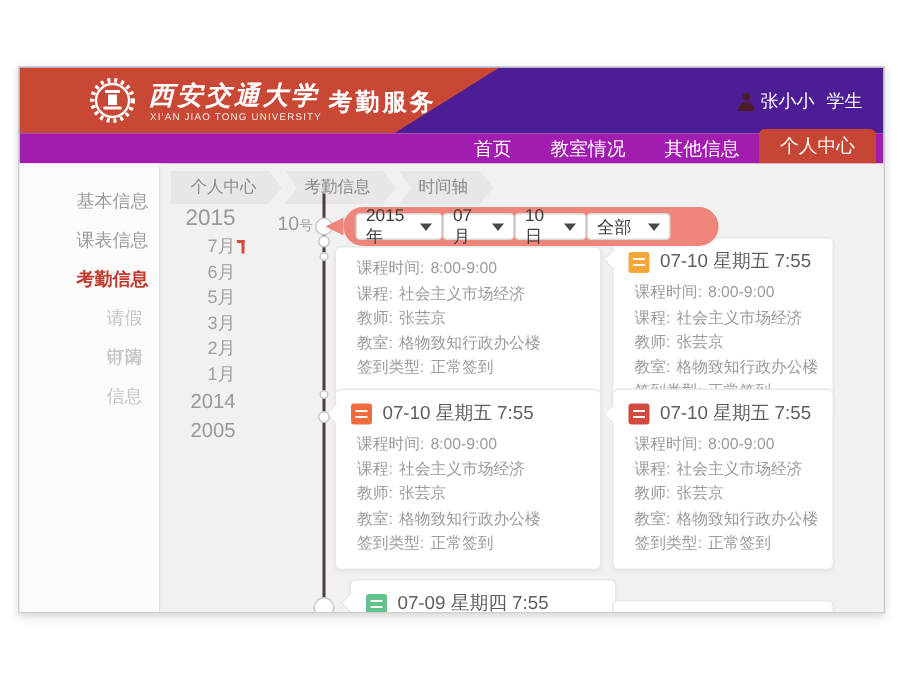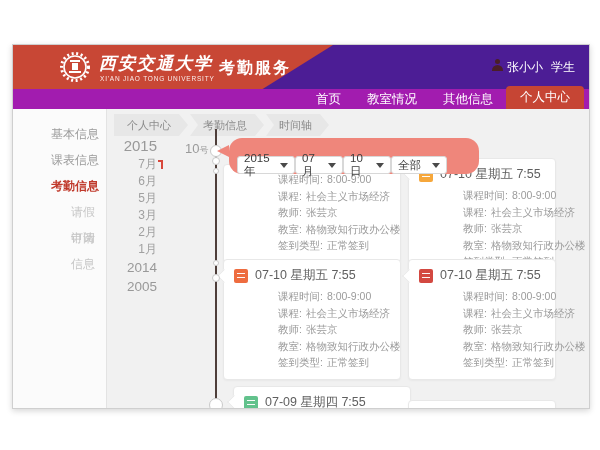--- a/index.html
+++ b/index.html
@@ -12,21 +12,21 @@
   .header{position:absolute;left:0;top:0;width:576px;height:44px;background:#4c1d95;overflow:hidden;}
   .header .stripe{position:absolute;left:0;top:0;width:320px;height:44px;background:#c84735;
                   clip-path:polygon(0 0,100% 0,78% 100%,0 100%);}
   .logo{position:absolute;left:46px;top:6px;width:32px;height:32px;}
   .uni-cn{position:absolute;left:86px;top:7px;color:#fff;font-family:"DejaVu Serif",serif;
           font-style:italic;font-weight:bold;font-size:17px;letter-spacing:2px;white-space:nowrap;}
   .uni-en{position:absolute;left:87px;top:30px;color:rgba(255,255,255,.9);font-size:6.5px;
           letter-spacing:.8px;white-space:nowrap;}
   .svc-title{position:absolute;left:206px;top:13px;color:#fff;font-weight:bold;font-size:16px;
              letter-spacing:2px;white-space:nowrap;}
-  .userbox{position:absolute;right:14px;top:14px;display:flex;align-items:flex-start;gap:4px;
+  .userbox{position:absolute;right:14px;top:14px;display:flex;align-items:center;gap:4px;
            color:#fff;font-size:12px;}
   .person-icon{width:11px;height:12px;position:relative;opacity:.85;}
   .person-icon::before{content:"";position:absolute;left:3px;top:0;width:5px;height:5px;border-radius:50%;background:#4a1f15;}
   .person-icon::after{content:"";position:absolute;left:0;top:6px;width:11px;height:6px;border-radius:6px 6px 0 0;background:#4a1f15;}
   .user-name{margin-right:4px;}
 
   
   .nav{position:absolute;left:0;top:44px;width:576px;height:20px;background:#a21caf;
        display:flex;justify-content:flex-end;align-items:flex-end;}
   .nav-item{color:#fff;font-size:12.5px;line-height:20px;padding:0 13px;cursor:pointer;}
@@ -57,42 +57,42 @@
   .cur-marker{position:absolute;right:-6px;top:4px;width:2px;height:9px;background:#d8473a;}
   .cur-marker::before{content:"";position:absolute;left:-3px;top:0;width:5px;height:2px;background:#d8473a;}
 
   .day-marker{position:absolute;color:#9a9a9a;font-size:13px;}
   .day-marker .suffix{font-size:9px;}
 
   .tl-line{position:absolute;left:202px;top:20px;width:2px;height:279px;background:#4e3e3a;}
   .node{position:absolute;background:#fff;border:1px solid #c9c9c9;border-radius:50%;z-index:4;box-sizing:border-box;}
 
   
-  .balloon{position:absolute;left:216px;top:29px;width:250px;height:36px;background:#ef867b;
-           border-radius:13px;display:flex;align-items:flex-end;padding-left:8px;box-sizing:border-box;gap:0;z-index:6;}
+  .balloon{position:absolute;left:216px;top:29px;width:250px;height:26px;background:#ef867b;
+           border-radius:13px;display:flex;align-items:center;padding-left:8px;box-sizing:border-box;gap:0;z-index:6;}
   .balloon-tip{position:absolute;left:204px;top:36px;width:0;height:0;z-index:6;
                border-right:12px solid #ef867b;border-top:6px solid transparent;border-bottom:6px solid transparent;}
   .fselect{height:18px;background:#fff;border:1px solid #d8d8d8;border-radius:3px;display:flex;
            align-items:center;justify-content:space-between;padding:0 6px;font-size:11.5px;color:#3c3c3c;cursor:pointer;box-sizing:border-box;}
   .caret{width:0;height:0;border-left:4px solid transparent;border-right:4px solid transparent;border-top:5px solid #4a4a4a;margin-left:5px;}
   .w58{width:58px}.w48{width:48px}.w56{width:56px}
   .list-btn{position:absolute;left:498px;top:31px;width:64px;height:22px;background:#fafafa;border:1px solid #cbcbcb;
             border-radius:3px;font-size:11.5px;color:#666;text-align:center;line-height:22px;cursor:pointer;box-sizing:border-box;}
 
   
   .card{position:absolute;background:#fff;border:1px solid #e8e8e8;border-radius:4px;
         box-shadow:0 1px 2px rgba(0,0,0,.04);box-sizing:border-box;z-index:2;}
   .card-head{display:flex;align-items:center;gap:7px;padding:7px 10px 3px 10px;}
   .card-title{font-size:12.5px;color:#5f5f5f;}
   .card-icon{width:14px;height:14px;border-radius:2px;position:relative;flex:0 0 14px;}
   .card-icon::after{content:"";position:absolute;left:3px;right:3px;top:4px;bottom:3px;
         background:repeating-linear-gradient(to bottom,rgba(255,255,255,.95) 0 1.5px,transparent 1.5px 4px);}
   .card-body{padding:6px 8px 8px 14px;}
   .drow{font-size:10.5px;line-height:16.5px;color:#9b9b9b;white-space:nowrap;}
-  .drow .lab{margin-right:4px;margin-left:40px;}
+  .drow .lab{margin-right:4px;}
   .notch{position:absolute;left:-5px;width:9px;height:9px;background:#fff;transform:rotate(45deg);
          border-left:1px solid #e8e8e8;border-bottom:1px solid #e8e8e8;}
 </style>
 </head>
 <body>
 
 <div id="canvas">
 <div id="window">
 
   <div class="header">

